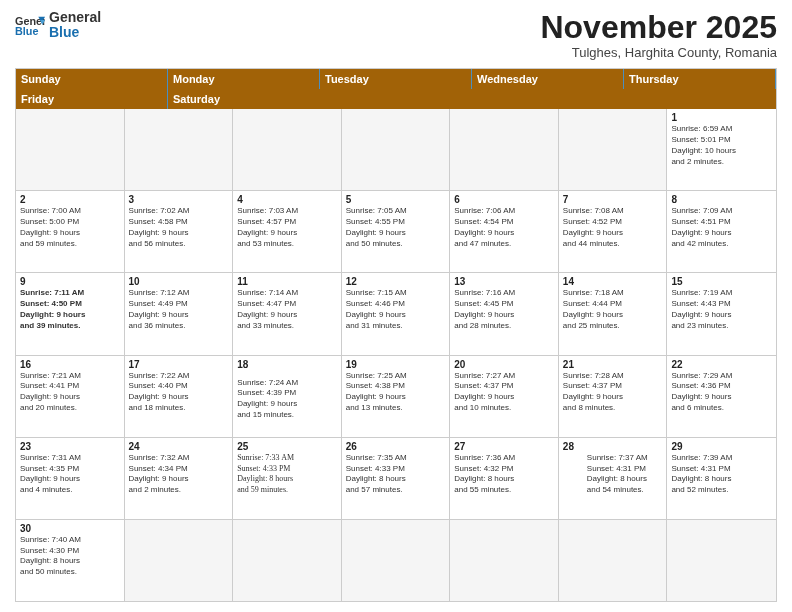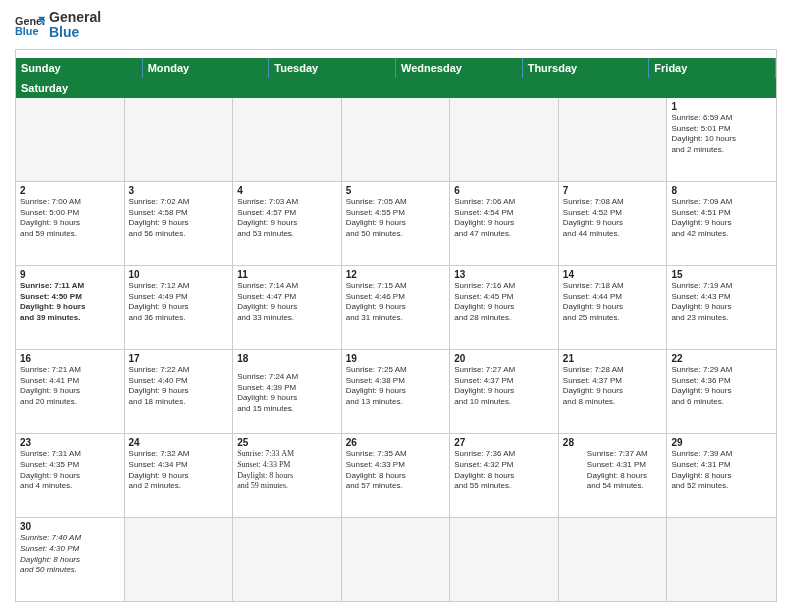--- a/index.html
+++ b/index.html
@@ -46,23 +46,22 @@
       color: #444;
     }
     .calendar {
       flex: 1;
       display: flex;
       flex-direction: column;
       border: 1px solid #ccc;
     }
     .cal-header {
       display: grid;
-      grid-template-columns: repeat(6, 1fr);
-      background: #15803d;
-      margin-top: 8px;
+      grid-template-columns: repeat(5, 1fr);
+      background: #a16207;
     }
     .cal-header-cell {
       color: #fff;
       font-size: 11px;
       font-weight: bold;
       padding: 4px 5px;
       text-align: left;
       border-right: 1px solid #4a8fc0;
     }
     .cal-header-cell:last-child { border-right: none; }
@@ -112,20 +111,24 @@
         <text x="0" y="14" font-size="13" font-weight="bold" fill="#333" font-family="Arial">General</text>
         <text x="0" y="26" font-size="13" font-weight="bold" fill="#1a6faf" font-family="Arial">Blue</text>
         <polygon points="28,4 36,4 32,12" fill="#1a6faf"></polygon>
         <polygon points="30,8 36,8 33,14" fill="#4a9fd4"></polygon>
       </svg>
       <div style="display:flex;flex-direction:column;line-height:1.1;">
         <span style="font-size:14px;color:#333;font-weight:bold;">General</span>
         <span style="font-size:14px;color:#1a6faf;font-weight:bold;">Blue</span>
       </div>
     </div>
+    <div class="title-block">
+      <div class="month-title">November 2025</div>
+      <div class="subtitle">Tulghes, Harghita County, Romania</div>
+    </div>
   </div>
 
   <div class="calendar">
     <div class="cal-header">
     <div class="cal-header-cell">Sunday</div>
         <div class="cal-header-cell">Monday</div>
         <div class="cal-header-cell">Tuesday</div>
         <div class="cal-header-cell">Wednesday</div>
         <div class="cal-header-cell">Thursday</div>
         <div class="cal-header-cell">Friday</div>
@@ -347,21 +350,21 @@
             <span class="day-num">29</span>
             <div class="cell-text" style="white-space: pre-line;">Sunrise: 7:39 AM
 Sunset: 4:31 PM
 Daylight: 8 hours
 and 52 minutes.</div>
           </div>
         </div>
         <div class="cal-row">
           <div class="cal-cell">
             <span class="day-num">30</span>
-            <div class="cell-text" style="white-space: pre-line; font-style: italic;">Sunrise: 7:40 AM
+            <div class="cell-text" style="white-space: pre-line;">Sunrise: 7:40 AM
 Sunset: 4:30 PM
 Daylight: 8 hours
 and 50 minutes.</div>
           </div>
           <div class="cal-cell empty"></div>
           <div class="cal-cell empty"></div>
           <div class="cal-cell empty"></div>
           <div class="cal-cell empty"></div>
           <div class="cal-cell empty"></div>
           <div class="cal-cell empty"></div>

